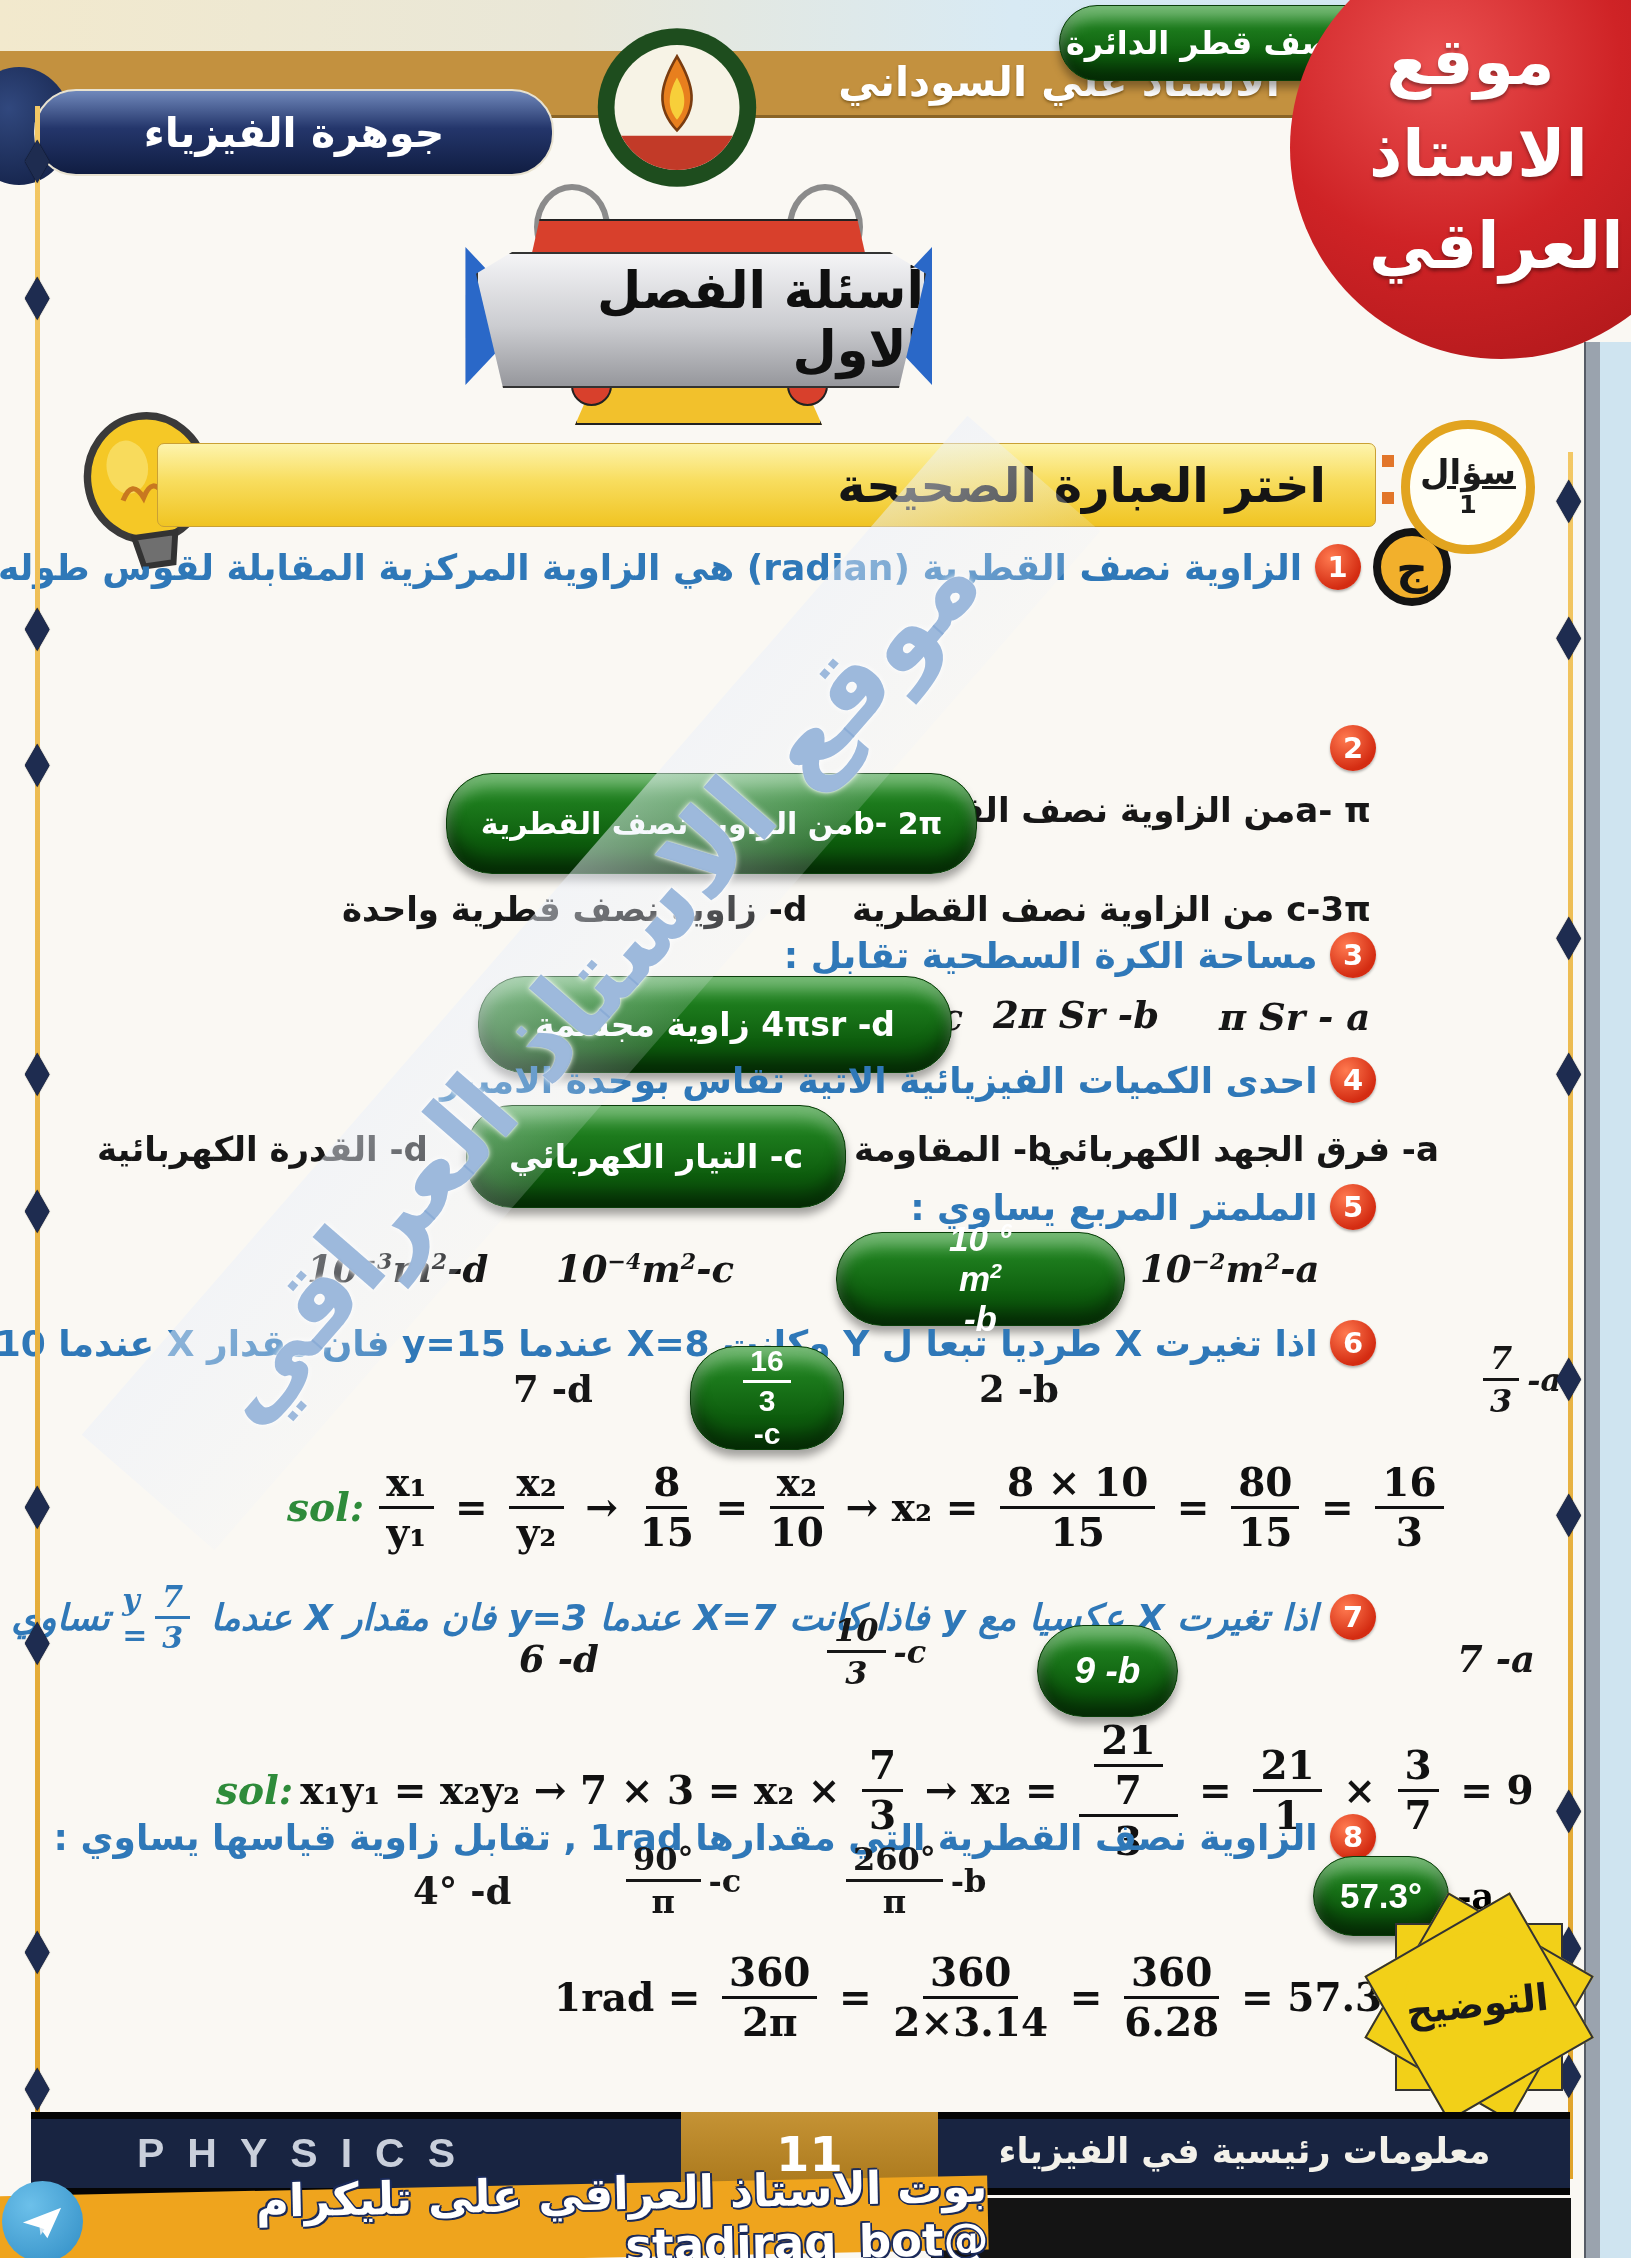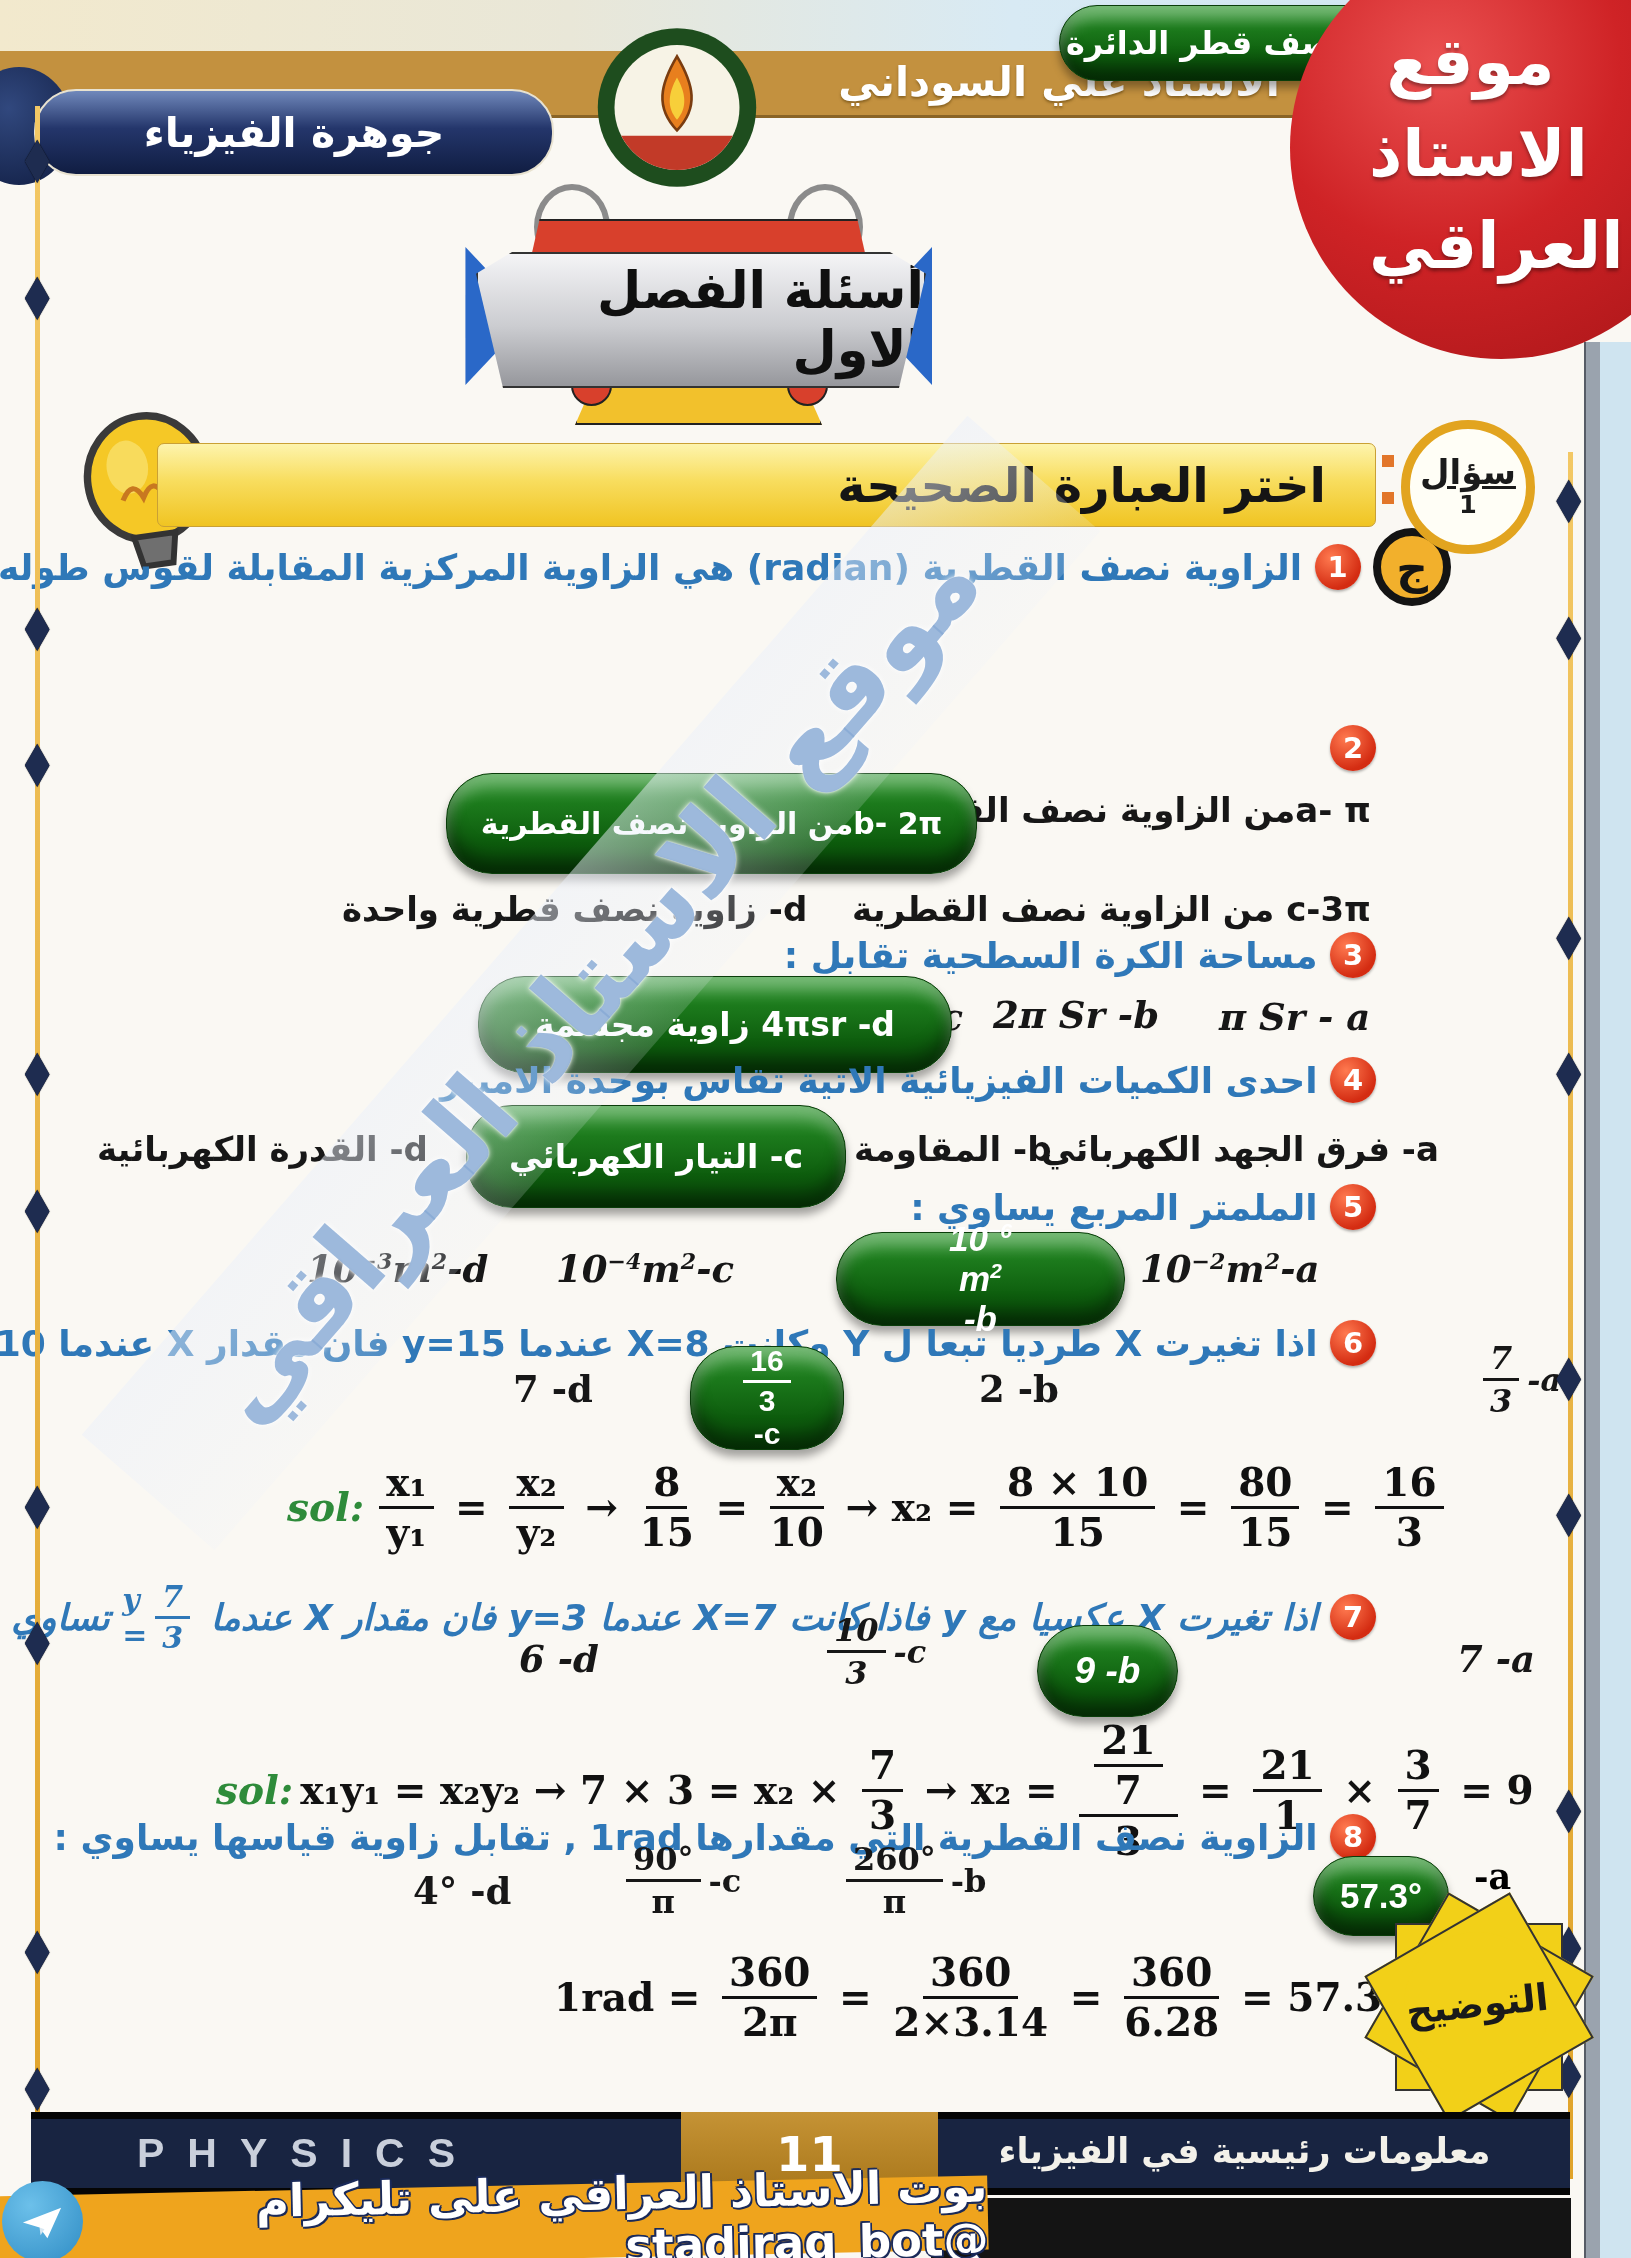--- a/index.html
+++ b/index.html
@@ -80,21 +80,21 @@
   .opt{position:absolute;font-size:34px;font-weight:bold;color:#171717;direction:rtl;white-space:nowrap;z-index:2;}
   .opt-math{position:absolute;font-family:"DejaVu Serif",serif;font-style:italic;font-weight:bold;
     font-size:37px;color:#171717;direction:ltr;white-space:nowrap;z-index:2;
     display:flex;align-items:center;}
   .pill{position:absolute;border-radius:46px;z-index:2;
     background:linear-gradient(180deg,#44a344 0%,#1c7a1c 30%,#0d5c0d 70%,#084a08 100%);
     border:1.8px solid #0a3d0a;display:flex;align-items:center;justify-content:center;
     box-shadow:inset 0 12.4px 14px rgba(255,255,255,.28),inset 0 -14px 17.6px rgba(0,0,0,.45),0 7px 8.8px rgba(0,0,0,.35);
     color:#fff;font-weight:bold;direction:rtl;white-space:nowrap;}
   .pill.math{direction:ltr;font-family:Liberation Sans, sans-serif;font-style:italic;flex-direction:column;}
-  .pill-row{position:absolute;display:flex;gap:25px;z-index:2;direction:ltr;}
+  .pill-row{position:absolute;display:flex;align-items:center;gap:8px;z-index:2;direction:ltr;}
 
   #q1-opts{left:113px;top:603px;width:1398px;height:86px;display:flex;direction:rtl;
     justify-content:space-between;align-items:center;z-index:2;}
   #q1-opts .pill{position:relative;width:337px;height:74px;font-size:32px;}
   #q1-opts .o{font-size:34px;font-weight:bold;color:#171717;direction:rtl;white-space:nowrap;}
 
   
   .mrow{display:flex;align-items:center;direction:ltr;font-family:"DejaVu Serif",serif;
     font-weight:bold;color:#111;z-index:2;}
   .mrow span{white-space:pre;}

